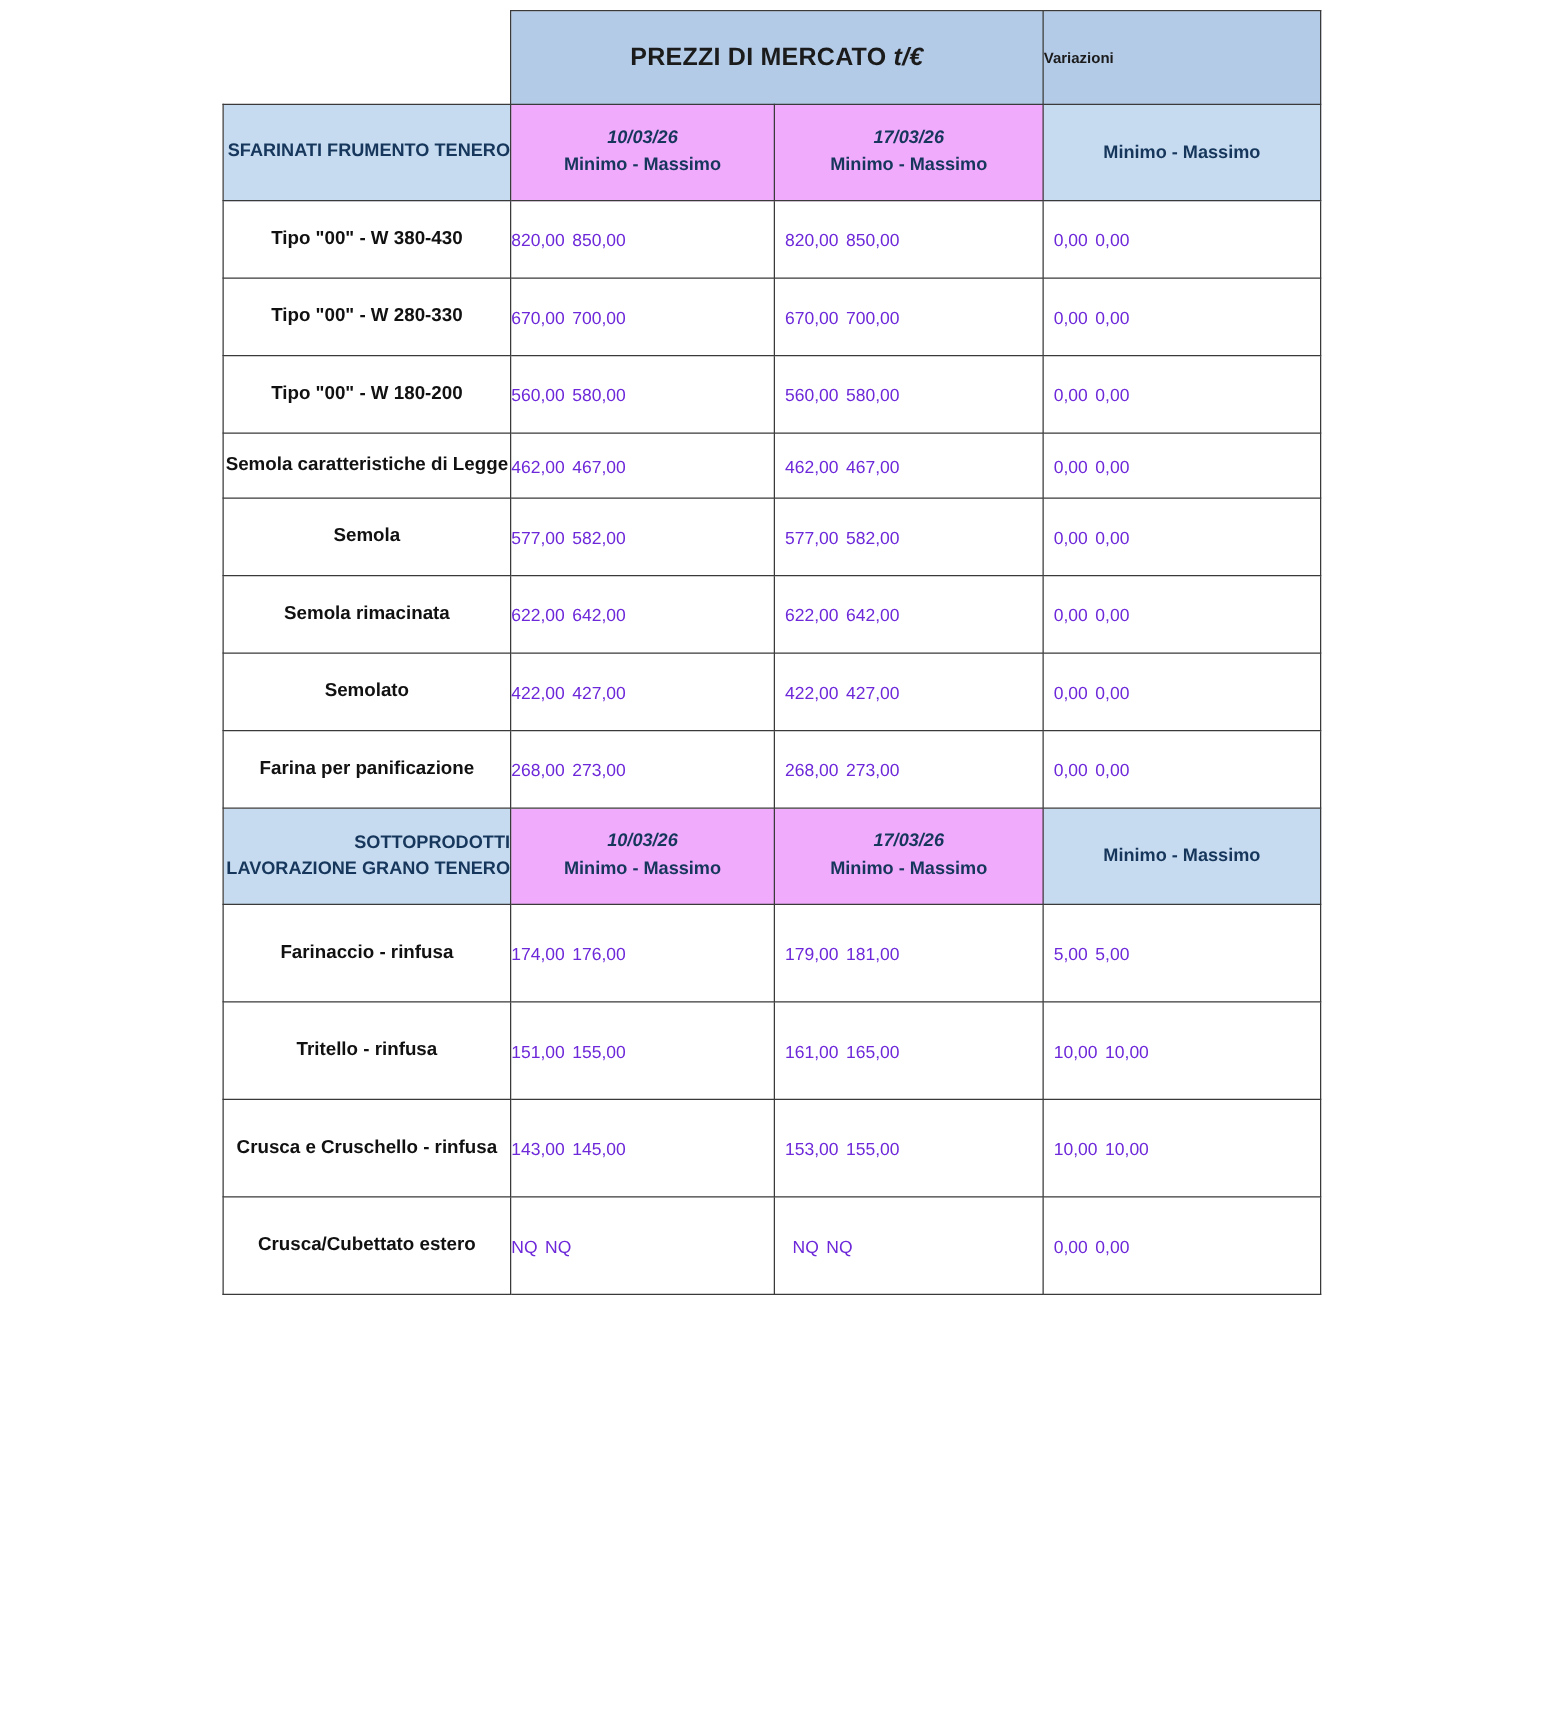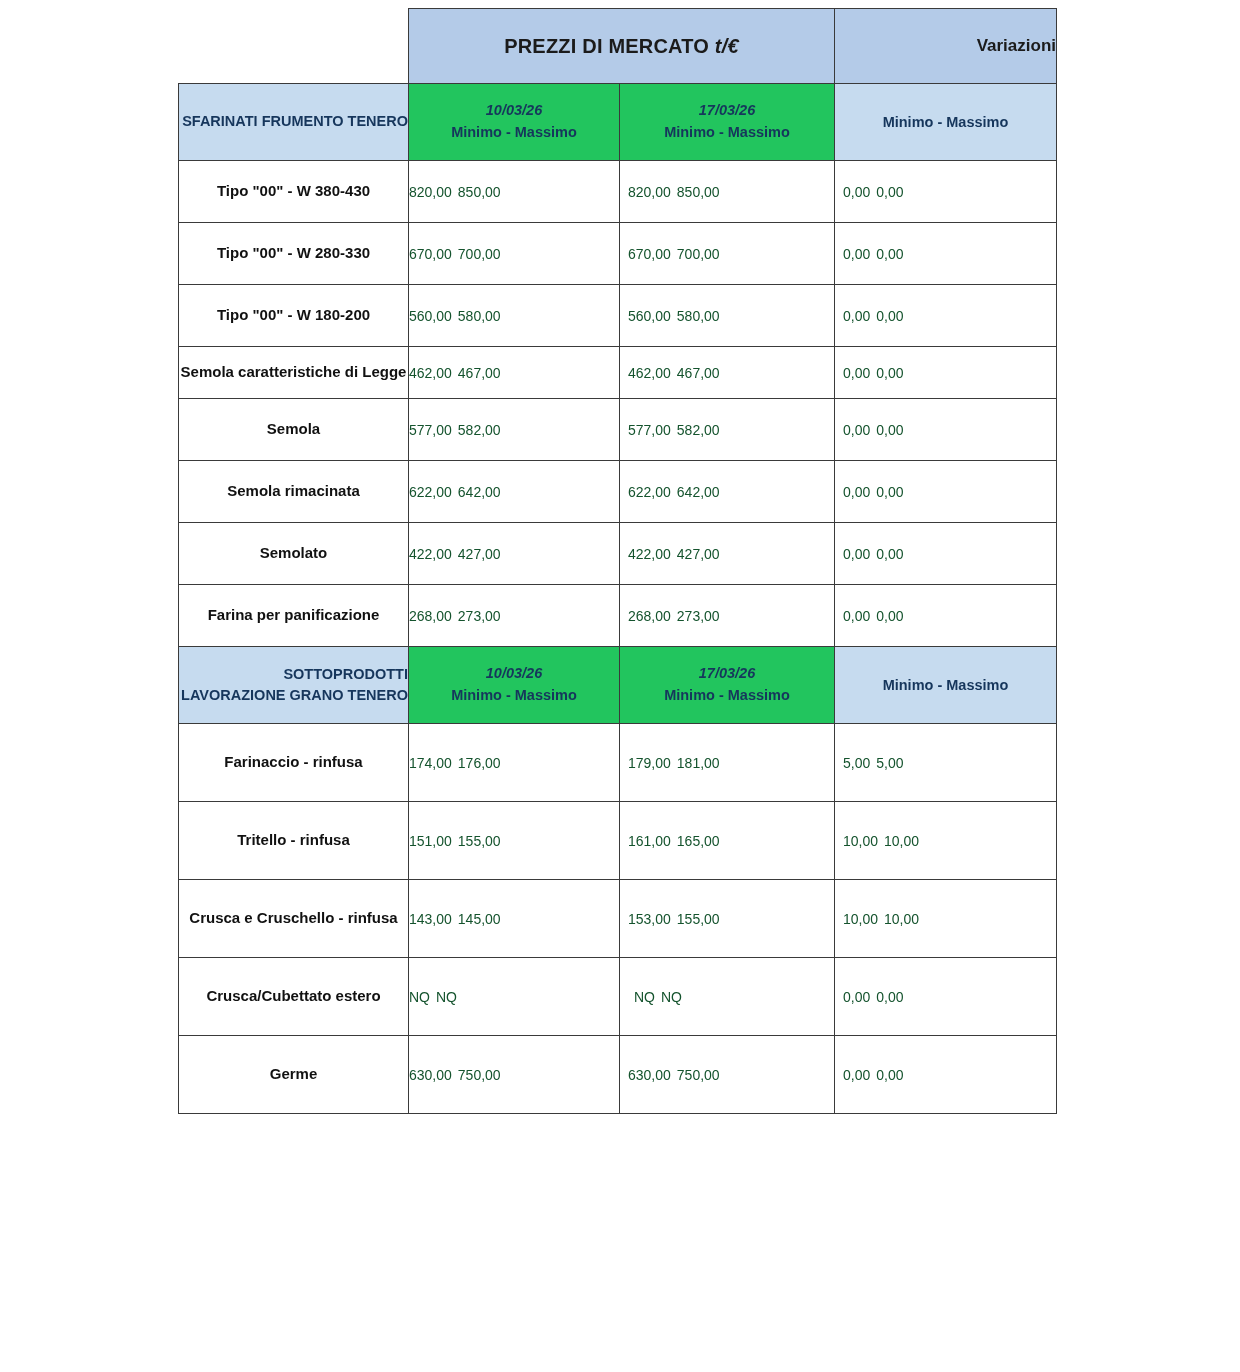--- a/index.html
+++ b/index.html
@@ -56,39 +56,39 @@
     color: #1b1b1b;
     height: 74px;
     letter-spacing: .2px;
   }
   .banner-main .unit {
     font-style: italic;
     font-weight: bold;
   }
   .banner-var {
     background: #b4cbe8;
-    text-align: right;
-    font-size: 17px;
+    text-align: left;
+    font-size: 12px;
     font-weight: bold;
     color: #1b1b1b;
     height: 74px;
   }
 
   
   .sec-label {
     background: #c6dbef;
     text-align: right;
     font-size: 14.5px;
     font-weight: bold;
     color: #16365c;
     line-height: 1.45;
     padding: 6px 4px;
   }
   .sec-date {
-    background: #22c55e;
+    background: #f0abfc;
     text-align: center;
     font-size: 14.5px;
     font-weight: bold;
     color: #16365c;
     line-height: 1.5;
     padding: 6px 4px;
   }
   .sec-date .d {
     font-style: italic;
   }
@@ -110,21 +110,21 @@
     text-align: center;
     font-size: 15px;
     font-weight: bold;
     color: #111111;
     padding: 6px 3px;
     line-height: 1.35;
   }
   .row-val {
     text-align: left;
     font-size: 14px;
-    color: #14532d;
+    color: #6d28d9;
     padding: 6px 0 6px 4px;
     white-space: nowrap;
   }
   .row-val.indent { padding-left: 8px; }
   .row-val .sp { display: inline-block; width: 6px; }
 
   .h62 { height: 62px; }
   .h72 { height: 52px; }
   .h78 { height: 78px; }
 </style>
@@ -244,22 +244,16 @@
         <td class="row-val"><span>143,00</span><span class="sp"></span><span>145,00</span></td>
         <td class="row-val indent"><span>153,00</span><span class="sp"></span><span>155,00</span></td>
         <td class="row-val indent"><span>10,00</span><span class="sp"></span><span>10,00</span></td>
       </tr>
       <tr class="h78">
         <td class="row-label">Crusca/Cubettato estero</td>
         <td class="row-val"><span>NQ</span><span class="sp"></span><span>NQ</span></td>
         <td class="row-val indent"><span class="sp"></span><span>NQ</span><span class="sp"></span><span>NQ</span></td>
         <td class="row-val indent"><span>0,00</span><span class="sp"></span><span>0,00</span></td>
       </tr>
-      <tr class="h78">
-        <td class="row-label">Germe</td>
-        <td class="row-val"><span>630,00</span><span class="sp"></span><span>750,00</span></td>
-        <td class="row-val indent"><span>630,00</span><span class="sp"></span><span>750,00</span></td>
-        <td class="row-val indent"><span>0,00</span><span class="sp"></span><span>0,00</span></td>
-      </tr>
 
     </tbody>
   </table>
 </div>
 
 </body></html>

